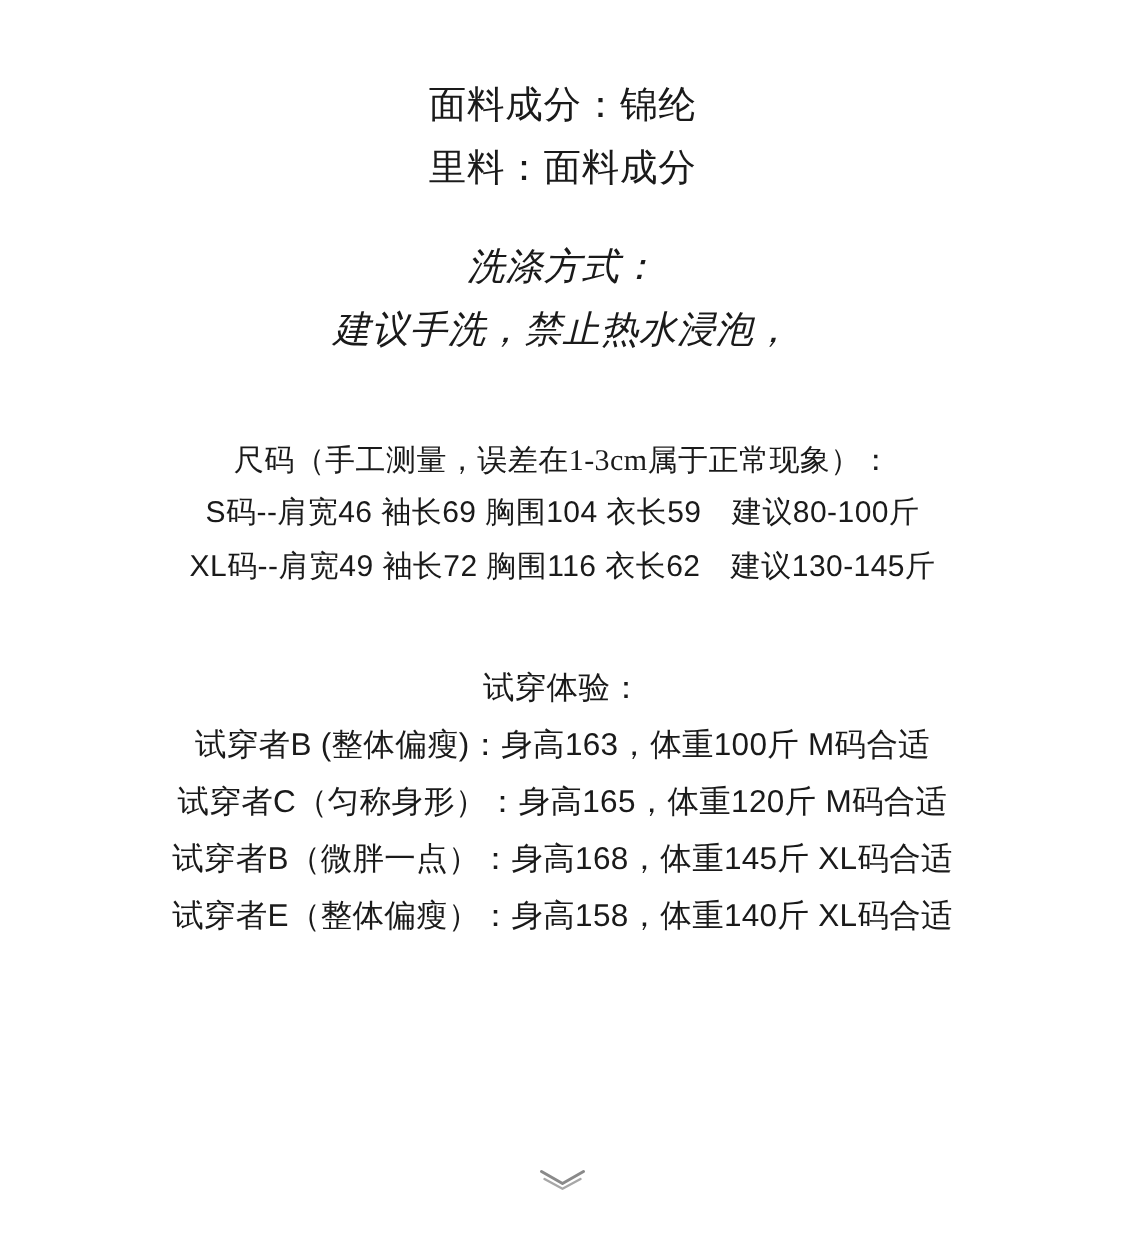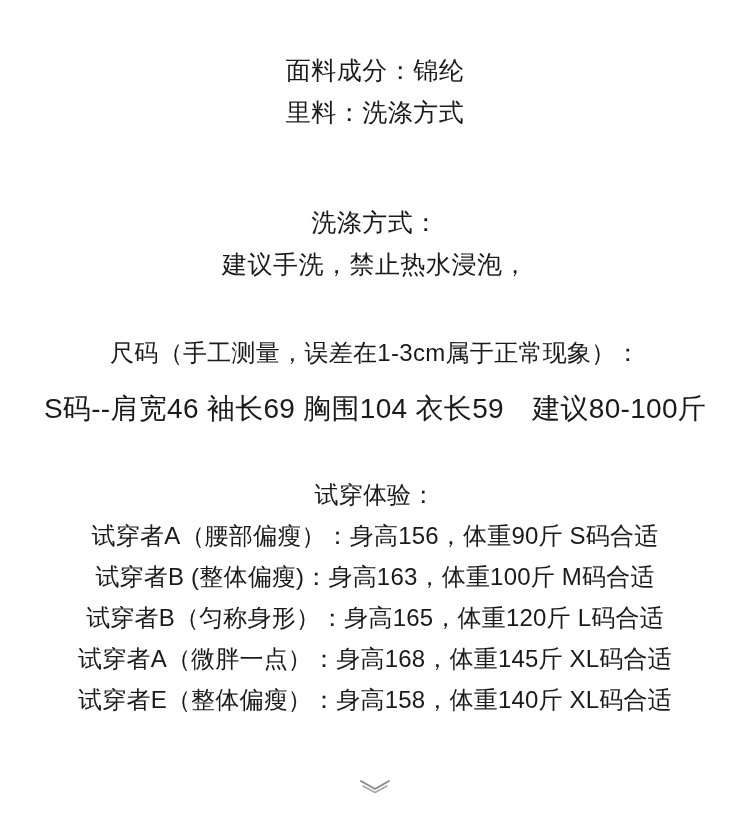--- a/index.html
+++ b/index.html
@@ -33,50 +33,52 @@
   .block-material {
     margin-top: 58px;
   }
   .block-material .line {
     font-size: 25px;
     margin-bottom: 17px;
     letter-spacing: 0.5px;
   }
   
   .block-wash {
-    margin-top: 68px;
+    margin-top: 24px;
+    font-style: italic;
   }
   .block-wash .line {
     font-size: 25px;
     margin-bottom: 17px;
     letter-spacing: 0.5px;
   }
   
   .block-size {
     margin-top: 47px;
   }
   .block-size .line {
-    font-size: 28px;
+    font-size: 20px;
     margin-bottom: 16px;
     letter-spacing: 0.3px;
   }
   .block-size .size-head {
-    font-size: 24px;
-    margin-bottom: 30px;
+    font-size: 20px;
+    margin-bottom: 15px;
+    font-family: Liberation Serif, serif;
   }
   
   .block-try {
     margin-top: 44px;
   }
   .block-try .try-head {
     font-size: 25px;
     margin-bottom: 19px;
   }
   .block-try .line {
-    font-size: 24px;
+    font-size: 21px;
     margin-bottom: 17px;
     letter-spacing: 0.2px;
   }
   .chevron {
     position: absolute;
     left: 0;
     right: 0;
     bottom: 32px;
     text-align: center;
     color: #8a8a8a;
@@ -86,39 +88,39 @@
   }
   .chevron svg { display: inline-block; }
 </style>
 </head>
 <body>
 
 <div class="page">
 
   <section class="block-material">
     <div class="line">面料成分：锦纶</div>
-    <div class="line">里料：洗涤方式</div>
+    <div class="line">里料：面料成分</div>
   </section>
 
   <section class="block-wash">
     <div class="line">洗涤方式：</div>
     <div class="line">建议手洗，禁止热水浸泡，</div>
   </section>
 
   <section class="block-size">
     <div class="line size-head">尺码（手工测量，误差在1-3cm属于正常现象）：</div>
     <div class="line">S码--肩宽46 袖长69 胸围104 衣长59　建议80-100斤</div>
+    <div class="line">XL码--肩宽49 袖长72 胸围116 衣长62　建议130-145斤</div>
   </section>
 
   <section class="block-try">
     <div class="line try-head">试穿体验：</div>
-    <div class="line">试穿者A（腰部偏瘦）：身高156，体重90斤 S码合适</div>
     <div class="line">试穿者B (整体偏瘦)：身高163，体重100斤 M码合适</div>
-    <div class="line">试穿者B（匀称身形）：身高165，体重120斤 L码合适</div>
-    <div class="line">试穿者A（微胖一点）：身高168，体重145斤 XL码合适</div>
+    <div class="line">试穿者C（匀称身形）：身高165，体重120斤 M码合适</div>
+    <div class="line">试穿者B（微胖一点）：身高168，体重145斤 XL码合适</div>
     <div class="line">试穿者E（整体偏瘦）：身高158，体重140斤 XL码合适</div>
   </section>
 
   <div class="chevron">
     <svg width="34" height="16" viewBox="0 0 34 16" aria-hidden="true">
       <path d="M3 3 L17 11 L31 3" fill="none" stroke="#8a8a8a" stroke-width="2" stroke-linecap="round" stroke-linejoin="round"></path>
       <path d="M5 8 L17 14.5 L29 8" fill="none" stroke="#8a8a8a" stroke-width="1.6" stroke-linecap="round" stroke-linejoin="round" opacity="0.75"></path>
     </svg>
   </div>
 

